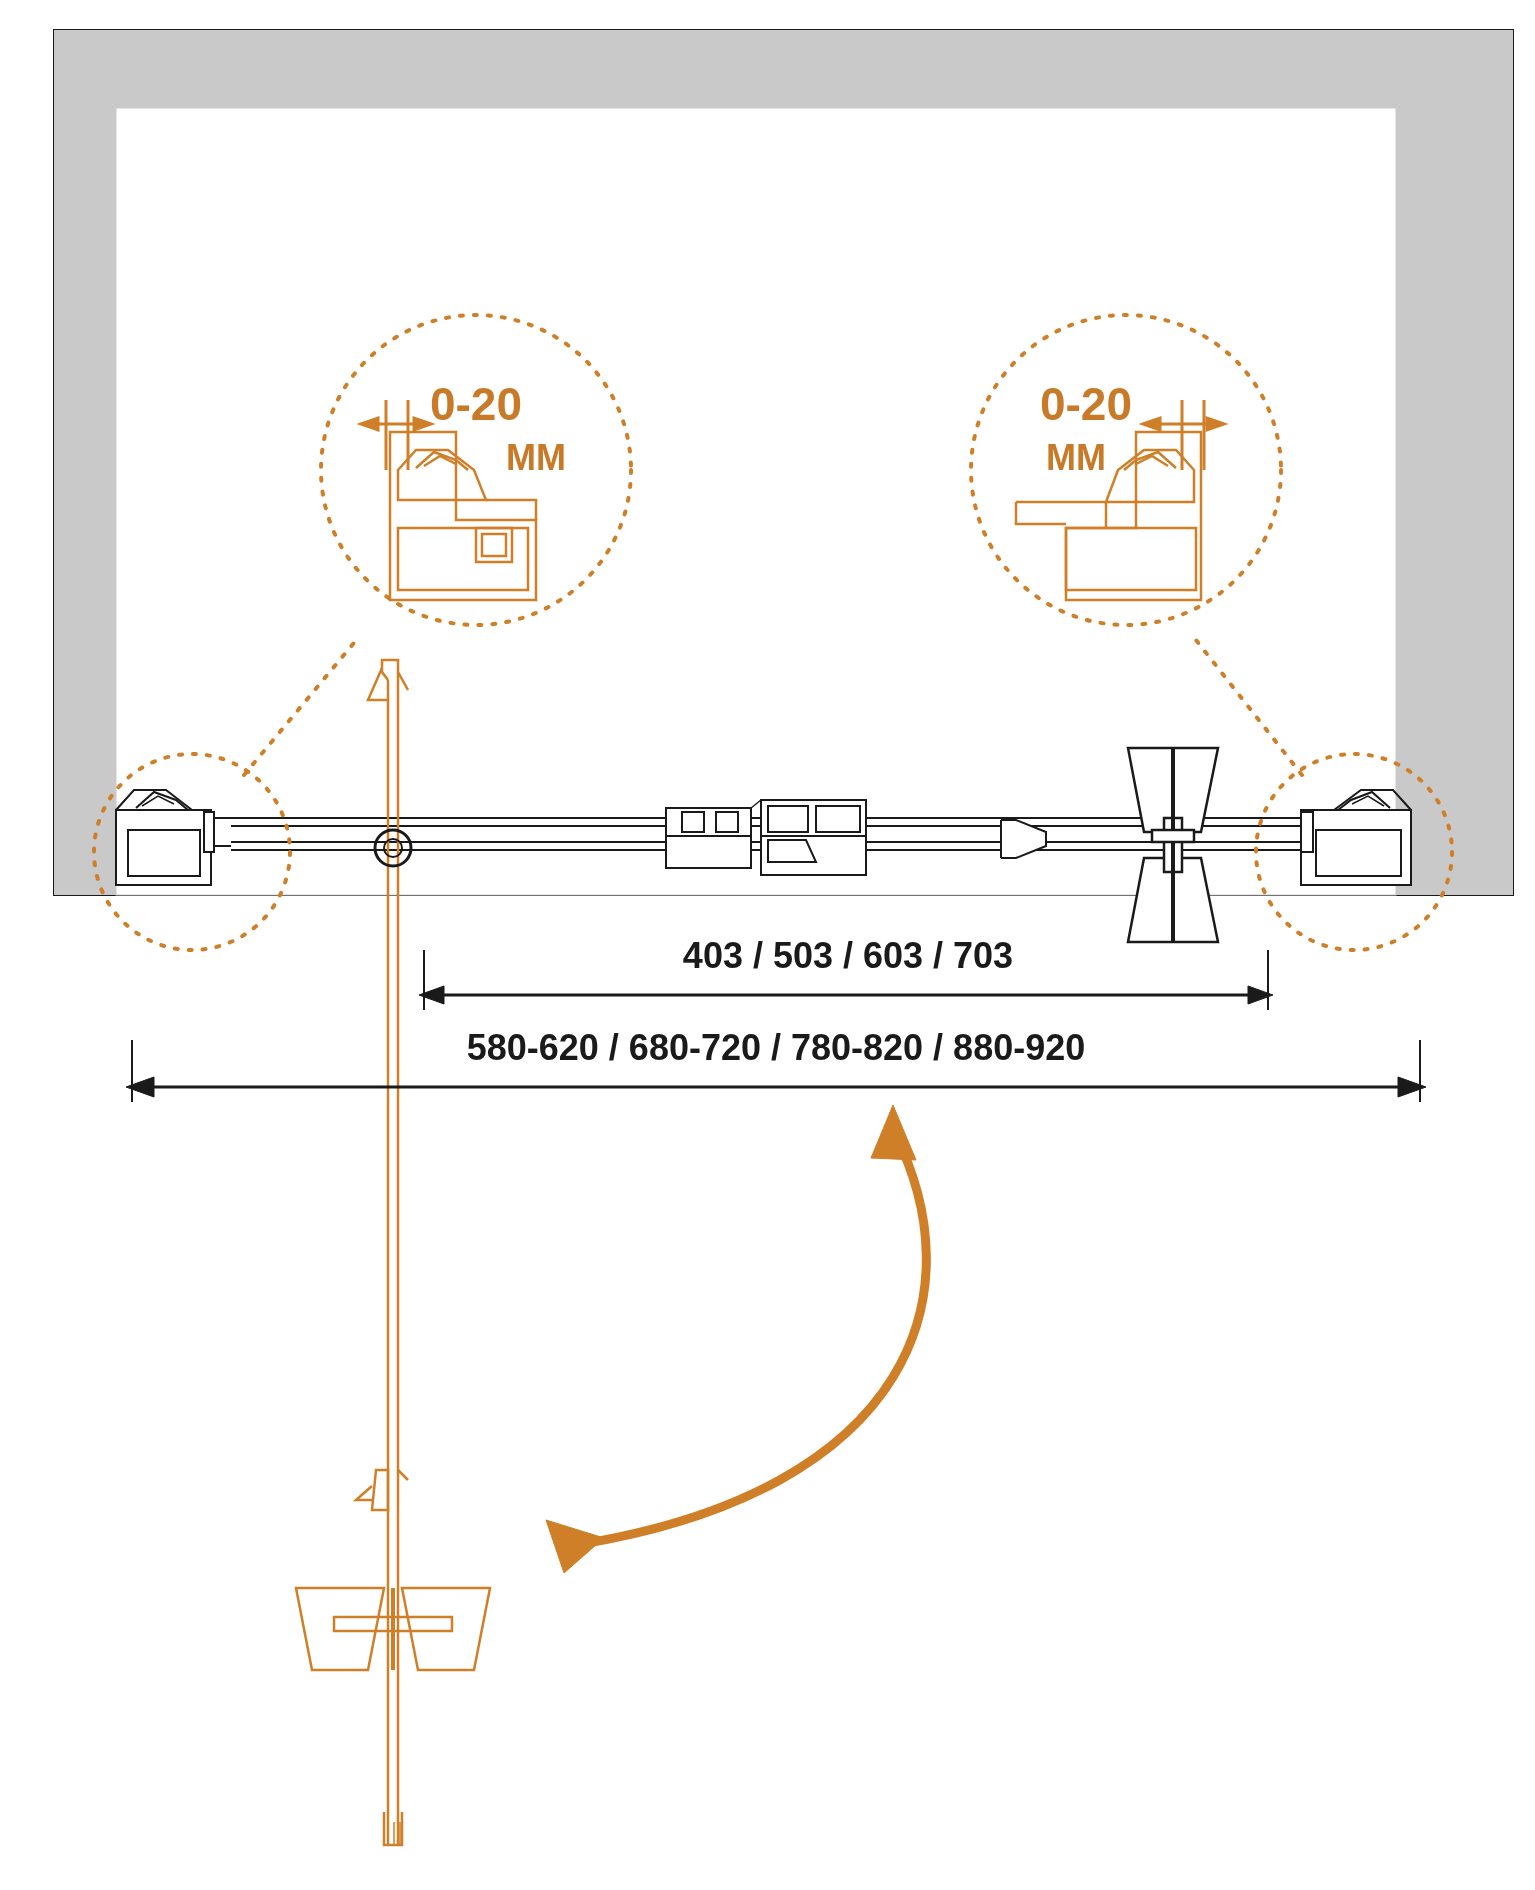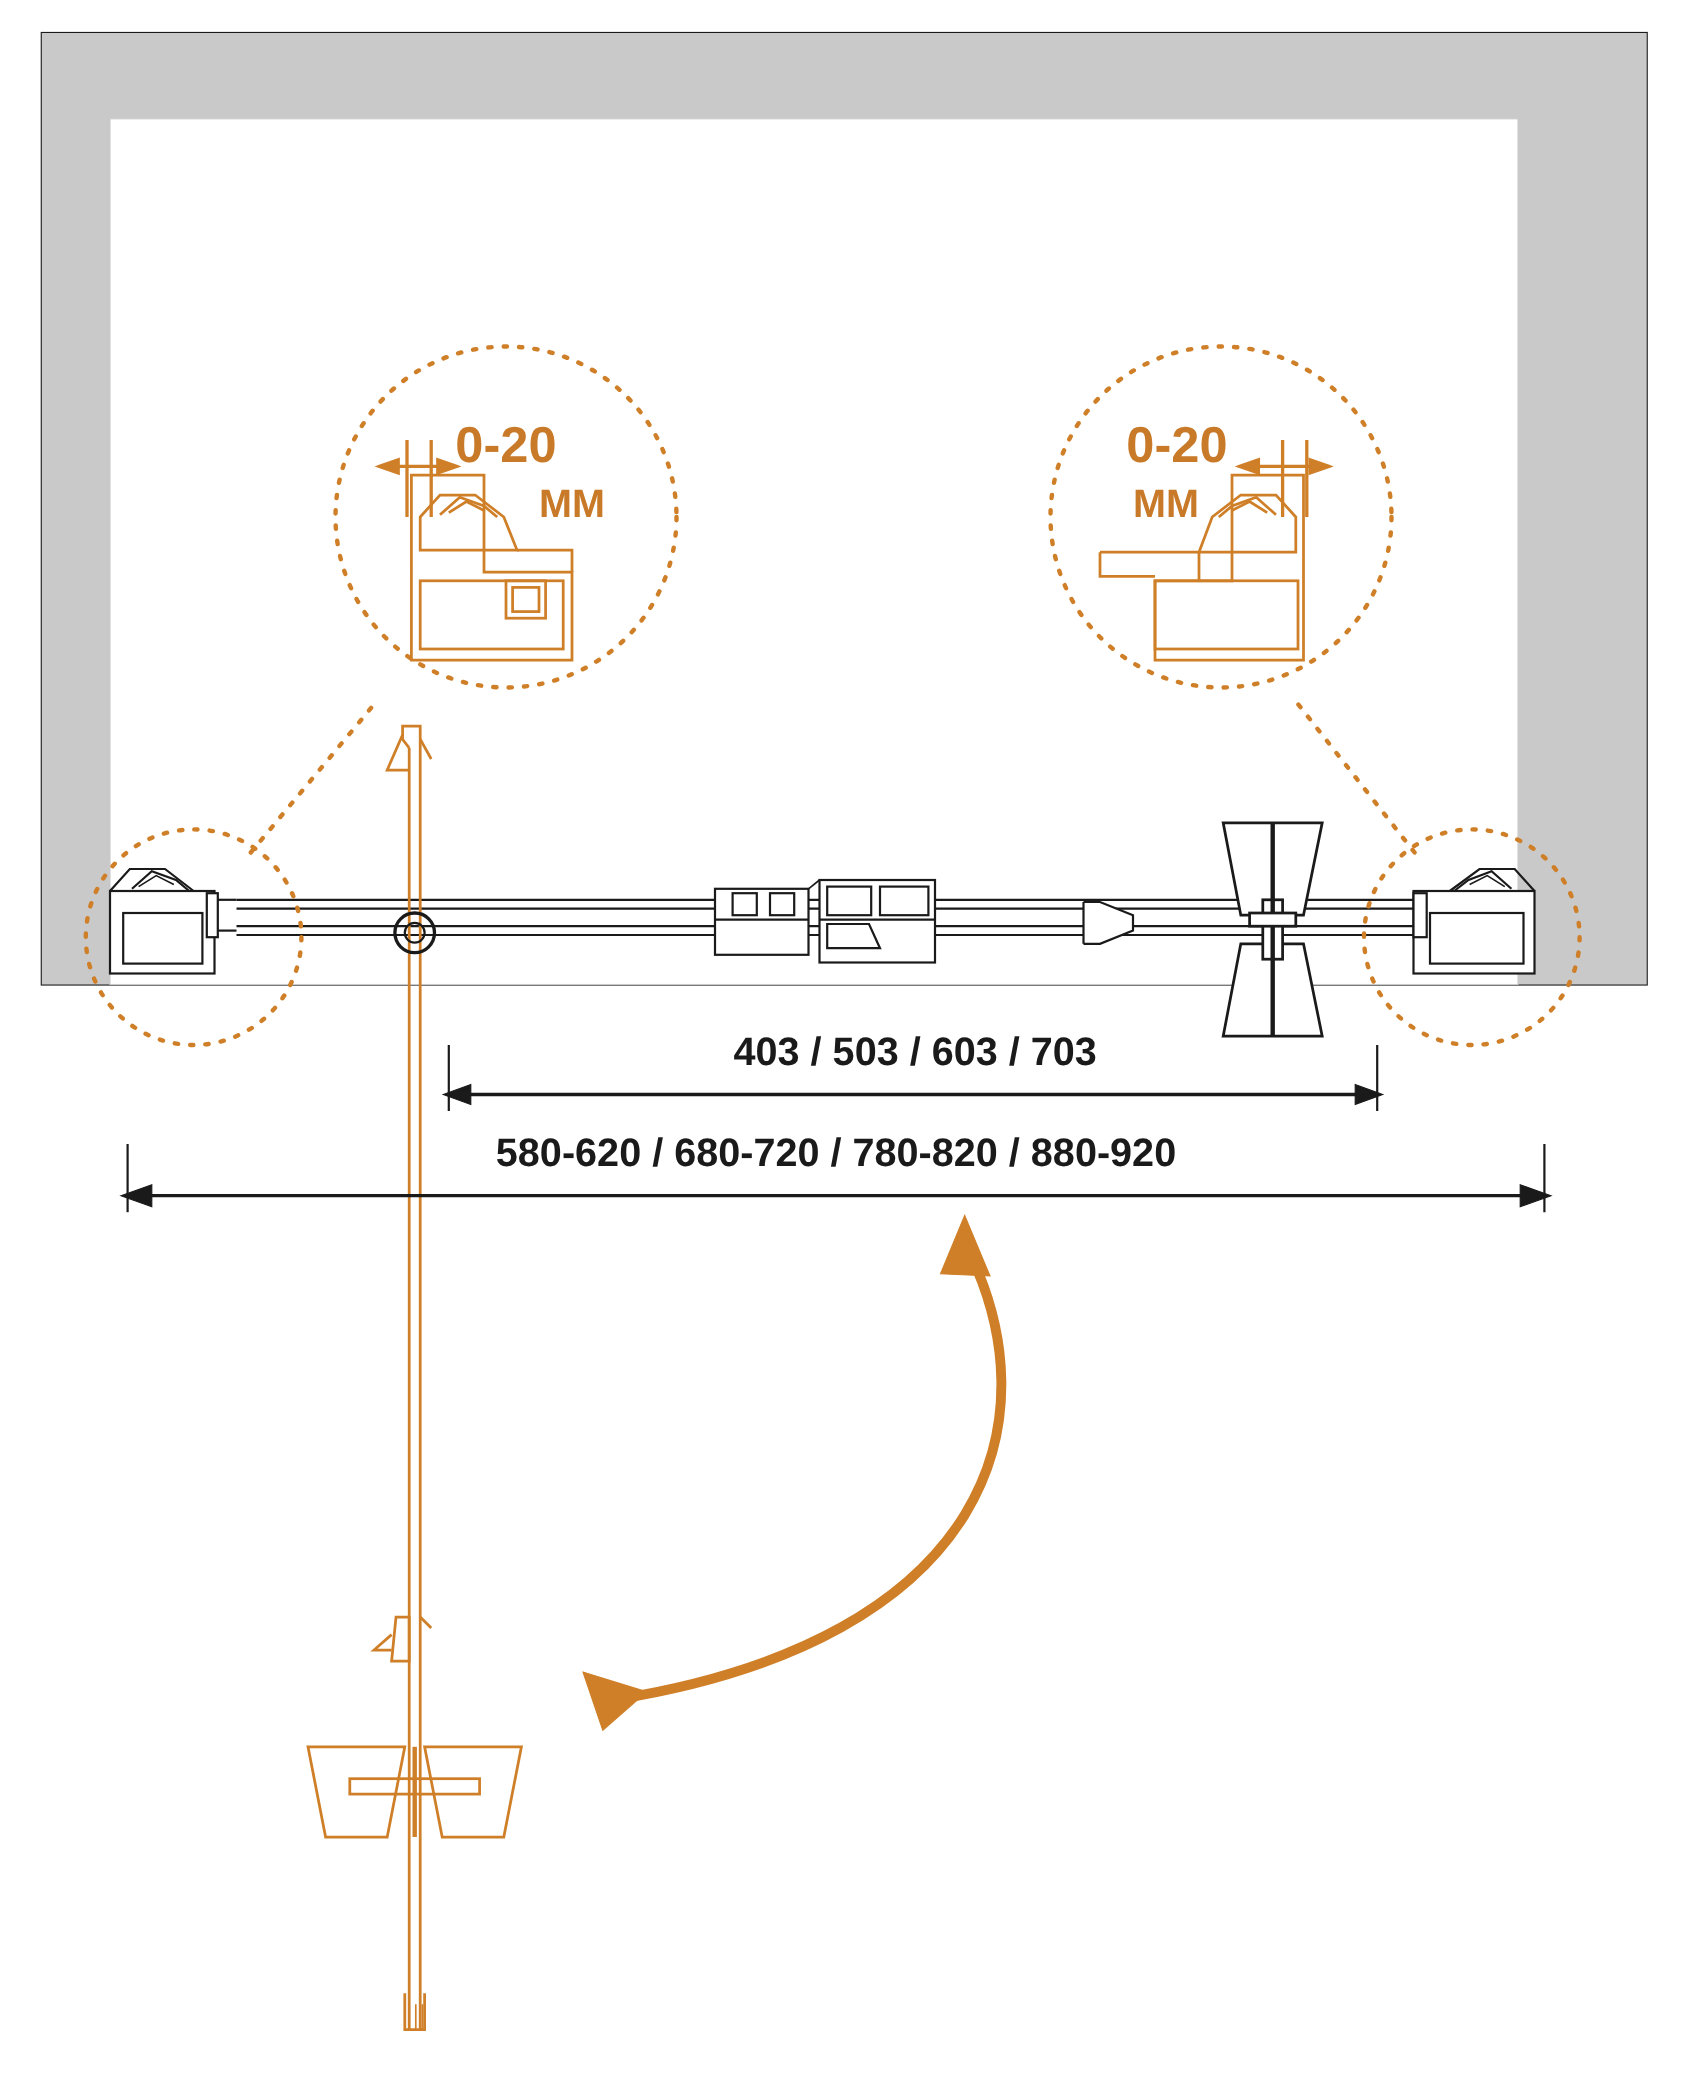--- a/index.html
+++ b/index.html
@@ -9,20 +9,21 @@
   }
   body {
     font-family: "Liberation Sans", sans-serif;
   }
   #page {
     position: relative;
     width: 1519px;
     height: 1890px;
     background: #ffffff;
     overflow: hidden;
+    margin-left: 16px;
   }
   #page svg {
     position: absolute;
     left: 0;
     top: 0;
   }
   .dim-text {
     font-family: "Liberation Sans", sans-serif;
     font-weight: bold;
     fill: #1a1a1a;

